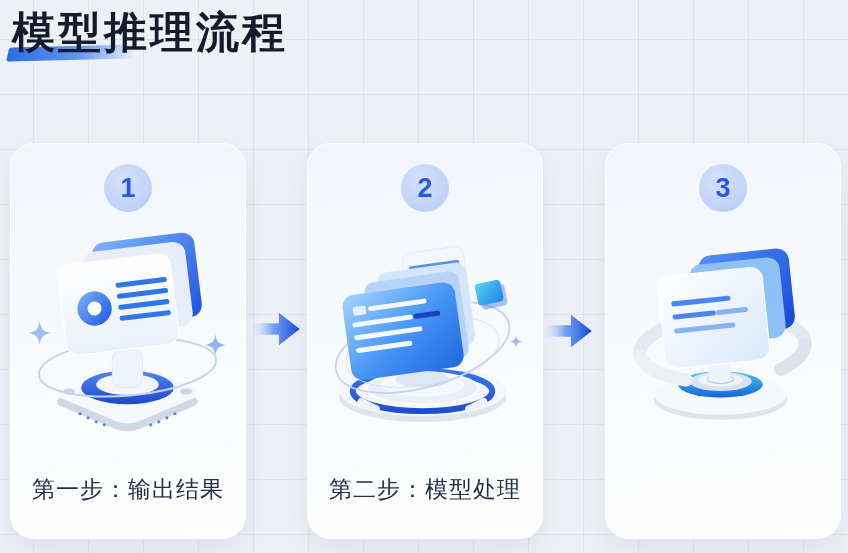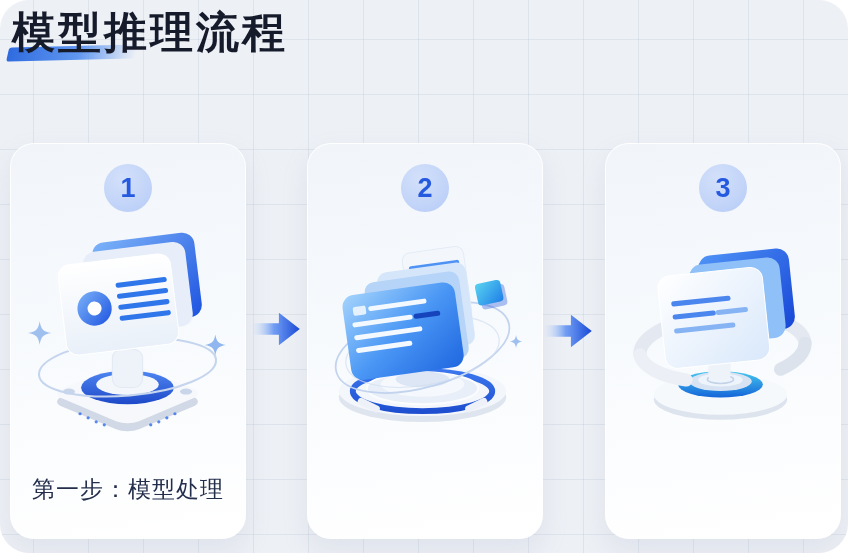--- a/index.html
+++ b/index.html
@@ -7,21 +7,20 @@
     position:relative;
     width:848px;height:553px;
     overflow:hidden;
     font-family:"Liberation Sans",sans-serif;
     background-color:#edf0f5;
     background-image:
       linear-gradient(to right, rgba(187,197,214,0.30) 1px, transparent 1px),
       linear-gradient(to bottom, rgba(187,197,214,0.30) 1px, transparent 1px);
     background-size:55px 55px;
     background-position:33px 39px;
-    border-radius:29px;
   }
   .header{position:absolute;left:12px;top:8px;}
   .title-wrap{position:relative;display:inline-block;}
   .title{
     position:relative;z-index:2;margin:0;
     font-size:43px;font-weight:800;letter-spacing:3px;
     color:#161b2c;line-height:1.15;
   }
   .title-underline{
     position:absolute;z-index:1;
@@ -128,21 +127,21 @@
             <line x1="96" y1="69" x2="142" y2="69"></line>
             <line x1="96" y1="80" x2="142" y2="80"></line>
             <line x1="96" y1="91" x2="142" y2="91"></line>
           </g>
         </g>
 
         <path d="M0 -13 C1.5 -4,4 -1.5,13 0 C4 1.5,1.5 4,0 13 C-1.5 4,-4 1.5,-13 0 C-4 -1.5,-1.5 -4,0 -13 Z" fill="#9fc0ef" transform="translate(15,106) scale(0.9)"></path>
         <path d="M0 -13 C1.5 -4,4 -1.5,13 0 C4 1.5,1.5 4,0 13 C-1.5 4,-4 1.5,-13 0 C-4 -1.5,-1.5 -4,0 -13 Z" fill="#8fb6ee" transform="translate(189,118) scale(0.8)"></path>
       </svg>
     </div>
-    <p class="step-label">第一步：模型处理</p>
+    <p class="step-label">第一步：输出结果</p>
   </section>
 
   <div class="flow-arrow arrow-1">
     <svg viewBox="0 0 52 40" xmlns="http://www.w3.org/2000/svg">
       <defs>
         <linearGradient id="ag1" x1="0" y1="0" x2="1" y2="0">
           <stop offset="0" stop-color="#cfe0fb" stop-opacity="0.1"></stop>
           <stop offset="0.45" stop-color="#5b8ff2" stop-opacity="0.85"></stop>
           <stop offset="1" stop-color="#1747d8"></stop>
         </linearGradient>
@@ -199,20 +198,21 @@
             <line x1="52" y1="76" x2="106" y2="76"></line>
             <line x1="34" y1="90" x2="90" y2="90"></line>
             <line x1="34" y1="103" x2="98" y2="103"></line>
             <line x1="34" y1="116" x2="86" y2="116"></line>
           </g>
           <line x1="96" y1="90" x2="118" y2="90" stroke="#1544bc" stroke-width="5" stroke-linecap="round"></line>
         </g>
         <path d="M0 -13 C1.5 -4,4 -1.5,13 0 C4 1.5,1.5 4,0 13 C-1.5 4,-4 1.5,-13 0 C-4 -1.5,-1.5 -4,0 -13 Z" fill="#9fc0ef" transform="translate(194,116) scale(0.5)"></path>
       </svg>
     </div>
+    <p class="step-label">第二步：模型处理</p>
   </section>
 
   <div class="flow-arrow arrow-2">
     <svg viewBox="0 0 52 40" xmlns="http://www.w3.org/2000/svg">
       <defs>
         <linearGradient id="ag2" x1="0" y1="0" x2="1" y2="0">
           <stop offset="0" stop-color="#cfe0fb" stop-opacity="0.1"></stop>
           <stop offset="0.45" stop-color="#5b8ff2" stop-opacity="0.85"></stop>
           <stop offset="1" stop-color="#1747d8"></stop>
         </linearGradient>

